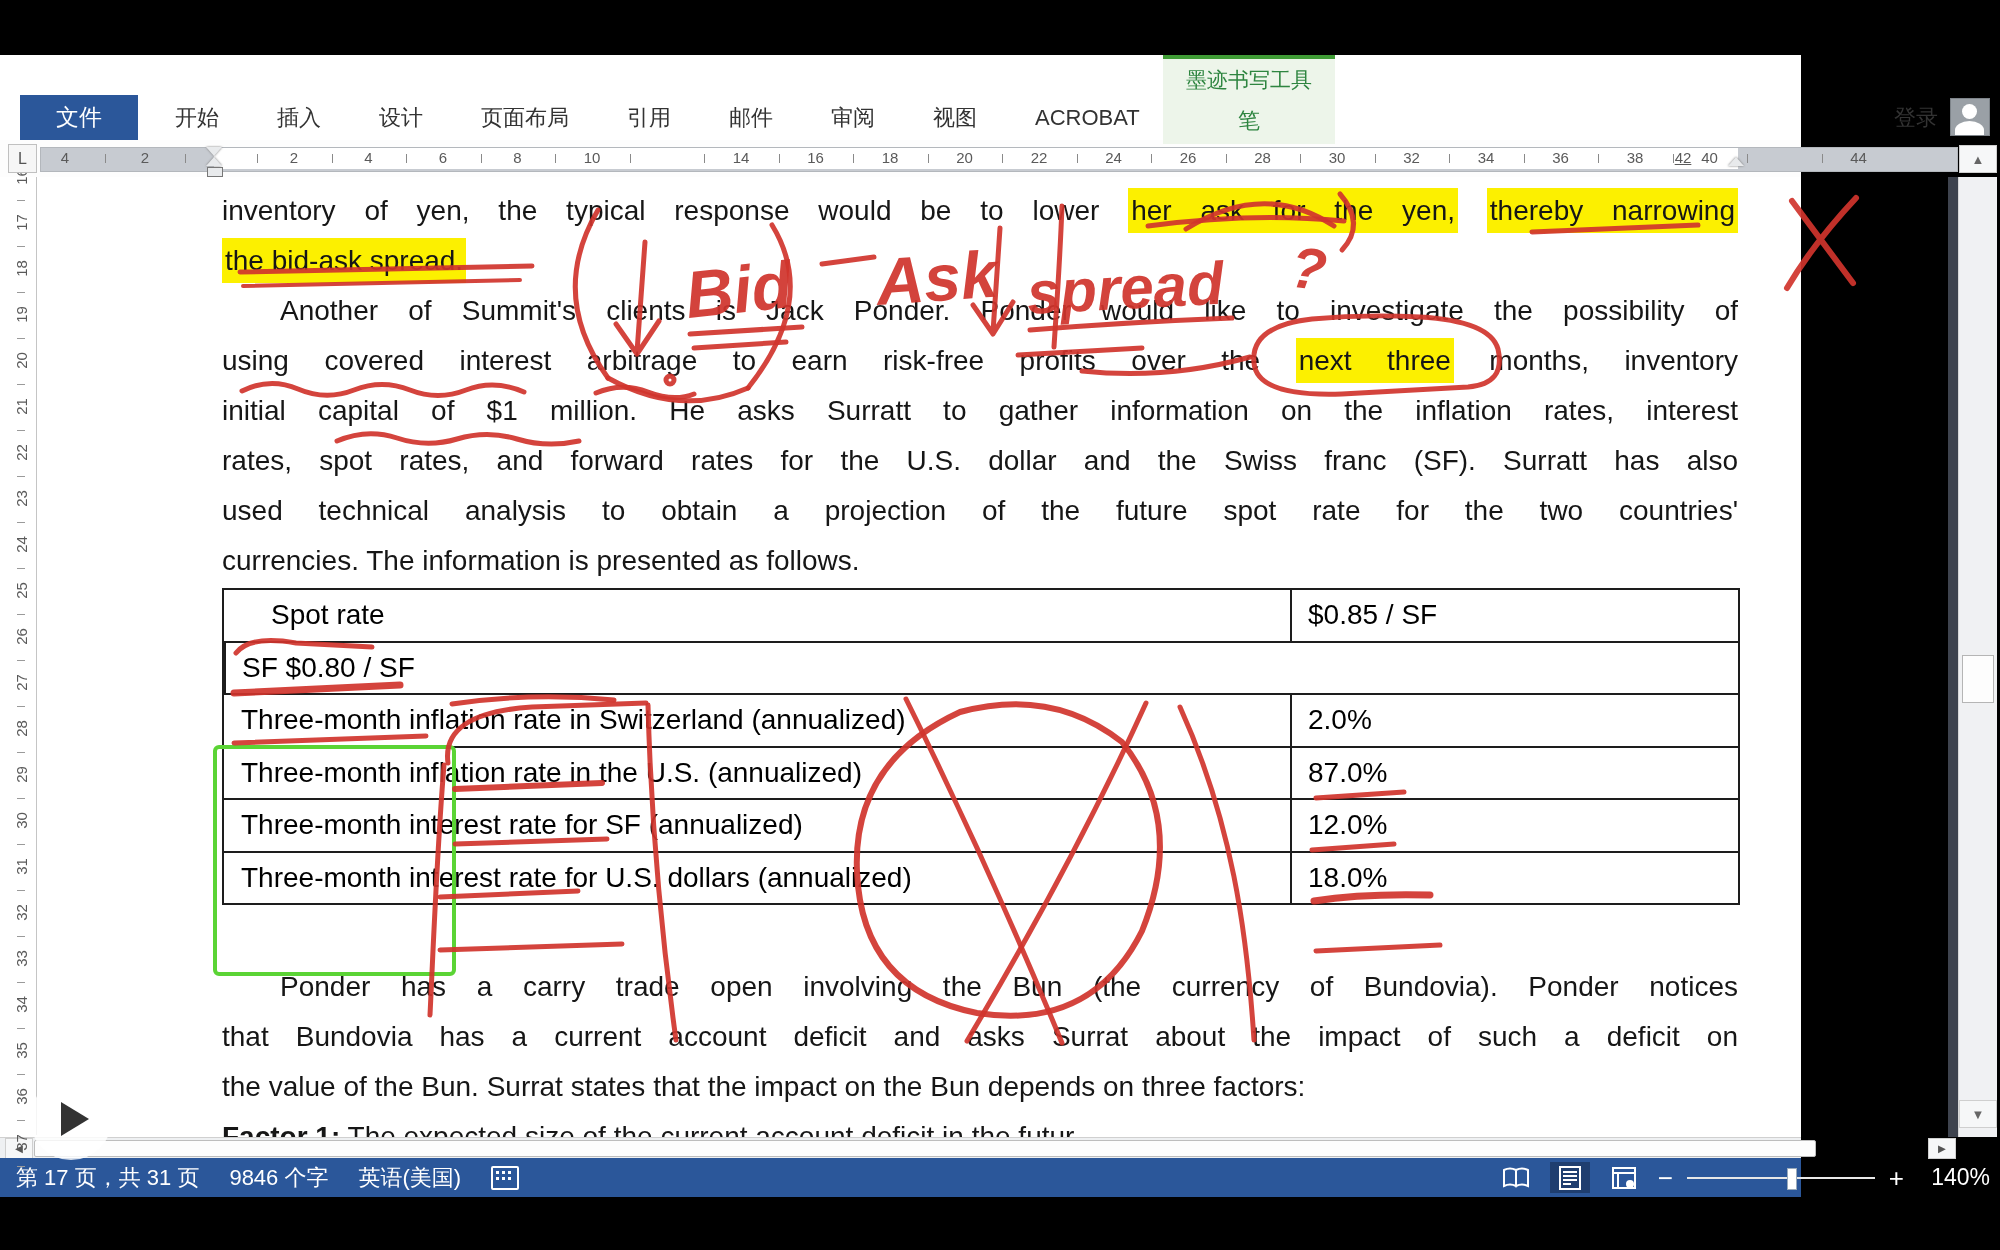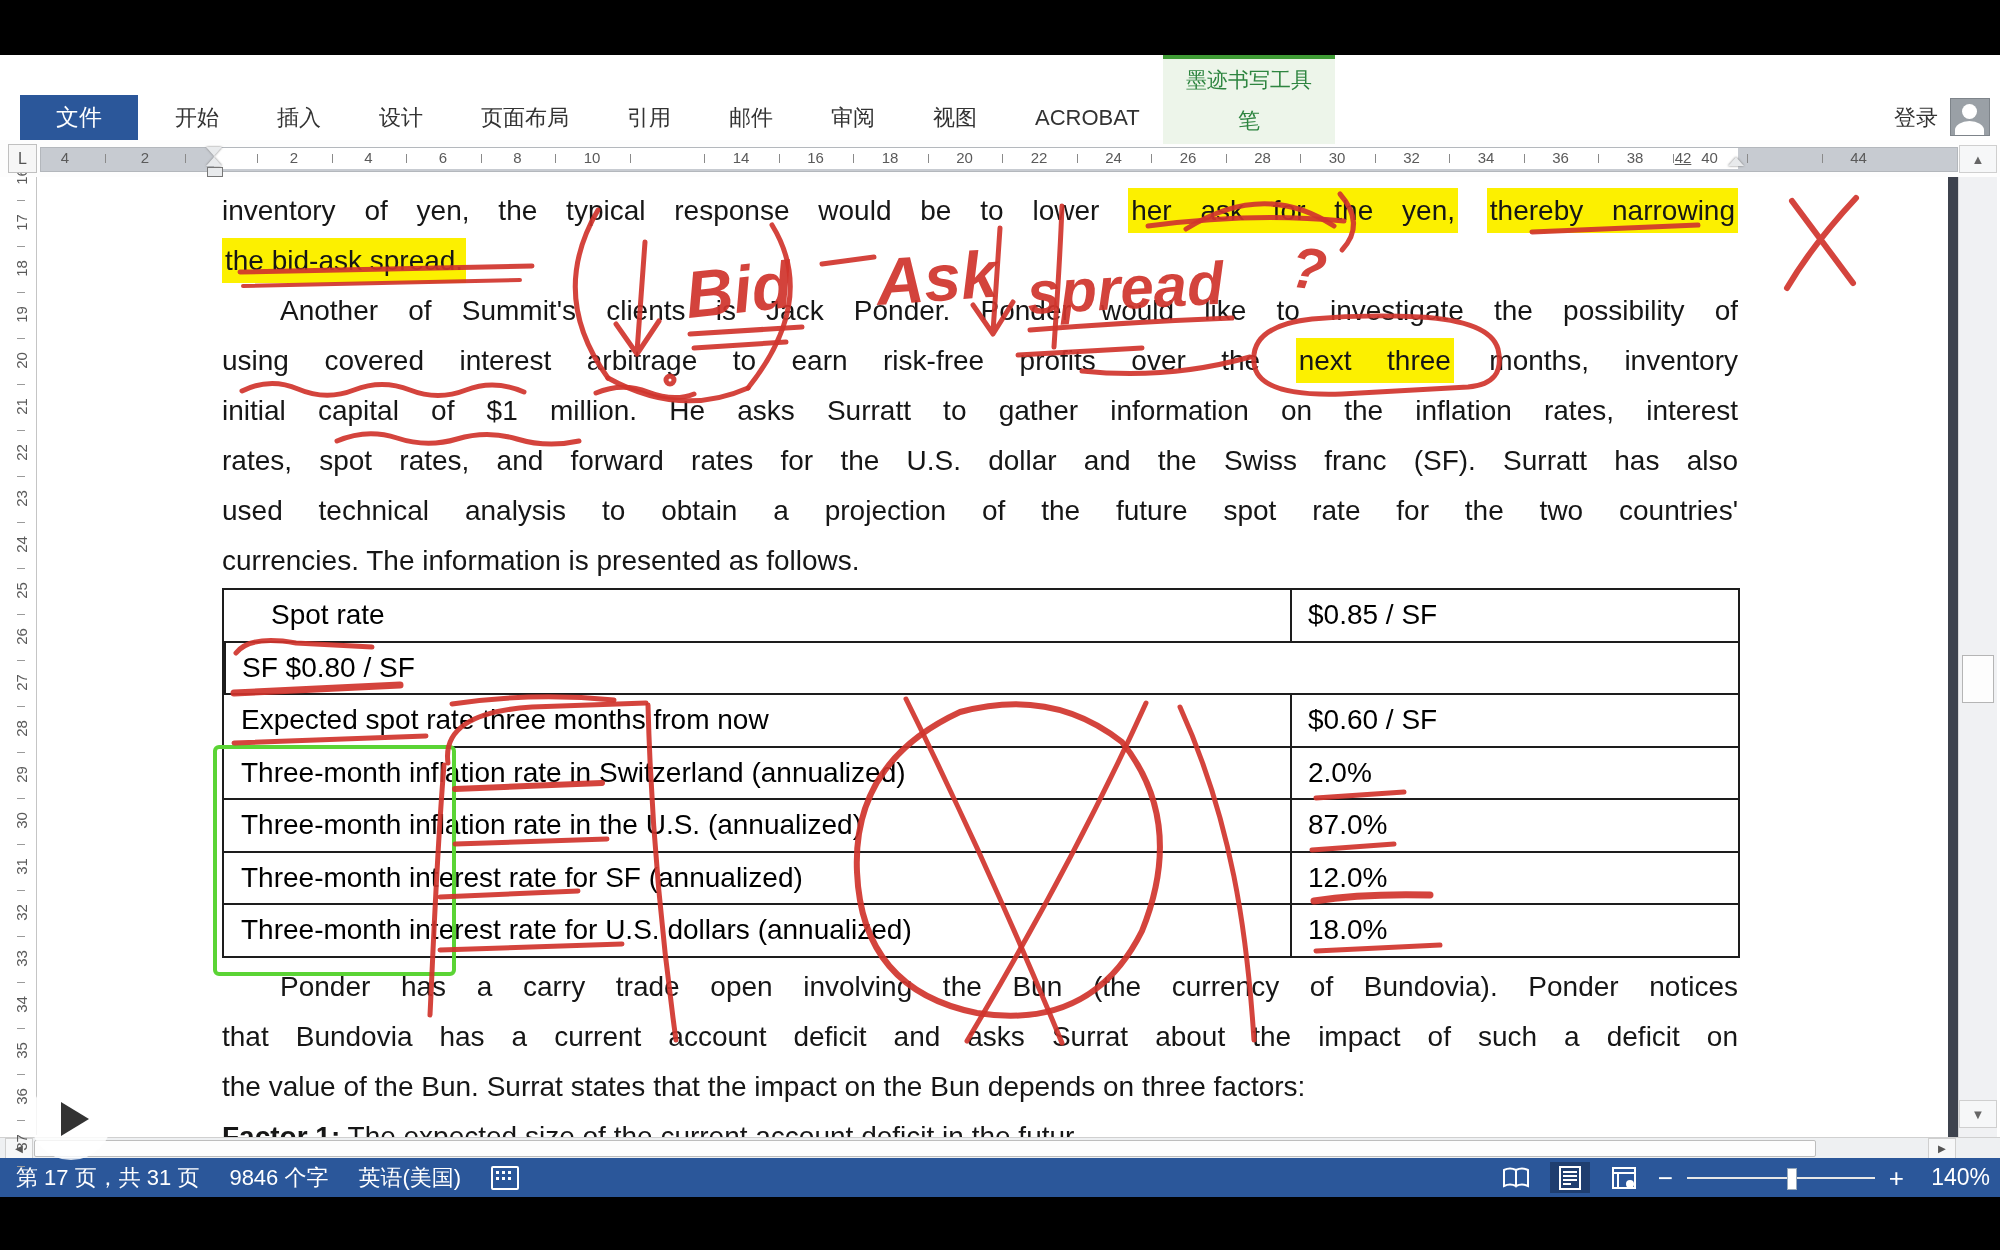--- a/index.html
+++ b/index.html
@@ -1,18 +1,18 @@
 <!DOCTYPE html>
 <html><head>
 <meta charset="utf-8">
 <style>
   html,body{margin:0;padding:0;background:#000;}
   .screen{position:relative;width:2000px;height:1250px;background:#000;overflow:hidden;
           font-family:"Liberation Sans",sans-serif;-webkit-font-smoothing:antialiased;}
-  .band{position:absolute;left:0;width:2000px;}
+  .band{position:absolute;left:0;width:1801px;}
   .black-top{top:0;height:55px;background:#000;}
   .titlebar{top:55px;height:40px;background:#fff;}
   .tabsrow{top:95px;height:45px;background:#fff;border-bottom:1px solid #d9d9d9;display:flex;align-items:stretch;}
   .rulerrow{top:140px;height:37px;background:#fdfdfd;}
   .docarea{top:177px;height:960px;background:#fff;}
   .hscroll{top:1137px;height:21px;background:#eef0f2;border-top:1px solid #d0d0d0;}
   .statusbar{top:1158px;height:39px;background:#2b579a;color:#fff;display:flex;align-items:center;}
   .black-bottom{top:1197px;height:53px;background:#000;}
 
   
@@ -301,24 +301,20 @@
 
   <div class="dtable" id="dtable">
       <div class="trow">
         <div class="tcell-l">Spot rate</div>
         <div class="tcell-v">$0.85 / SF</div>
       </div>
       <div class="trow">
         <div class="tcell-v">SF $0.80 / SF</div>
       </div>
       <div class="trow">
-        <div class="tcell-l">Expected spot rate three months from now</div>
-        <div class="tcell-v">$0.60 / SF</div>
-      </div>
-      <div class="trow">
         <div class="tcell-l">Three-month inflation rate in Switzerland (annualized)</div>
         <div class="tcell-v">2.0%</div>
       </div>
       <div class="trow">
         <div class="tcell-l">Three-month inflation rate in the U.S. (annualized)</div>
         <div class="tcell-v">87.0%</div>
       </div>
       <div class="trow">
         <div class="tcell-l">Three-month interest rate for SF (annualized)</div>
         <div class="tcell-v">12.0%</div>

